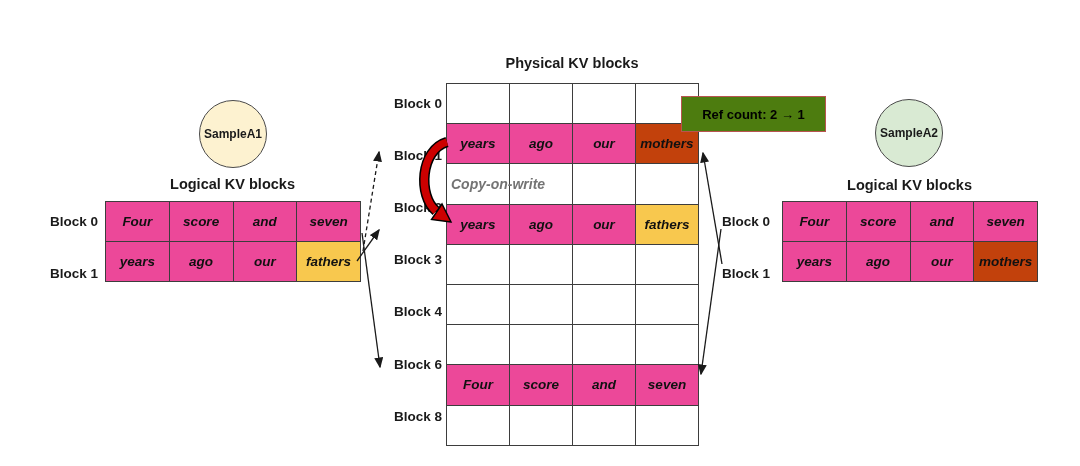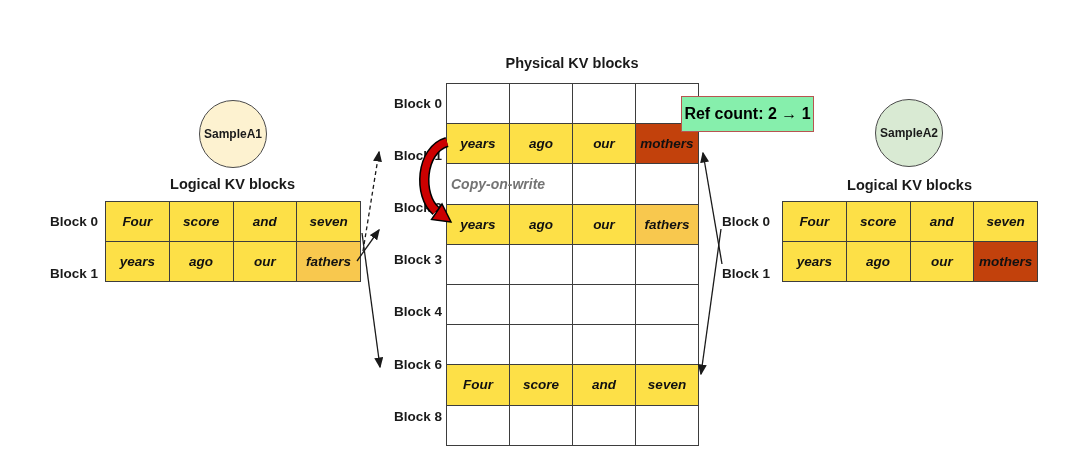--- a/index.html
+++ b/index.html
@@ -13,37 +13,37 @@
           display:flex;flex-direction:row;align-items:center;justify-content:center;
           font-size:12px;line-height:14px;}
   .circle.a1{background:#fdf2d0;}
   .circle.a2{background:#d9ead3;}
 
   
   .kvgrid{display:grid;border-top:1.4px solid #3d3d3d;border-left:1.4px solid #3d3d3d;background:#fff;}
   .kvgrid .cell{border-right:1.4px solid #3d3d3d;border-bottom:1.4px solid #3d3d3d;
       display:flex;align-items:center;justify-content:center;
       font-style:italic;font-size:13.5px;color:#111;background:#fff;}
-  .cell.blue{background:#fde047;}
+  .cell.blue{background:#ec4899;}
   .cell.green{background:#c2410c;}
   .cell.yellow{background:#f8c84e;}
 
   .logical{grid-template-columns:repeat(4,63.75px);grid-template-rows:repeat(2,40px);}
   .physical{grid-template-columns:repeat(4,63px);grid-template-rows:repeat(9,40.2px);}
 
   
   .lblcol{display:flex;flex-direction:column;gap:12px;}
   .lblcol .rowlbl{display:flex;align-items:center;font-size:13.5px;white-space:nowrap;}
   .lblcol.right .rowlbl{justify-content:flex-end;}
   .lblcol.left .rowlbl{justify-content:flex-start;}
 
   
-  .refbox{width:133px;height:36px;background:#86efac;border:1.6px solid #b85450;
+  .refbox{width:145px;height:36px;background:#4d7c0f;border:1.6px solid #b85450;
           box-sizing:border-box;display:flex;align-items:center;justify-content:center;
-          font-size:16px;font-weight:bold;color:#000;white-space:nowrap;}
+          font-size:13px;font-weight:bold;color:#000;white-space:nowrap;}
   .cow{color:#737373;font-weight:bold;font-style:italic;font-size:14px;white-space:nowrap;}
 
   svg.overlay{position:absolute;left:0;top:0;z-index:6;pointer-events:none;}
   .z1{z-index:1}.z2{z-index:2}.z5{z-index:5}
 </style>
 </head>
 <body>
 
 <div class="abs circle a1 z1" style="left:199px;top:100px;">
   <span>Sample</span>

